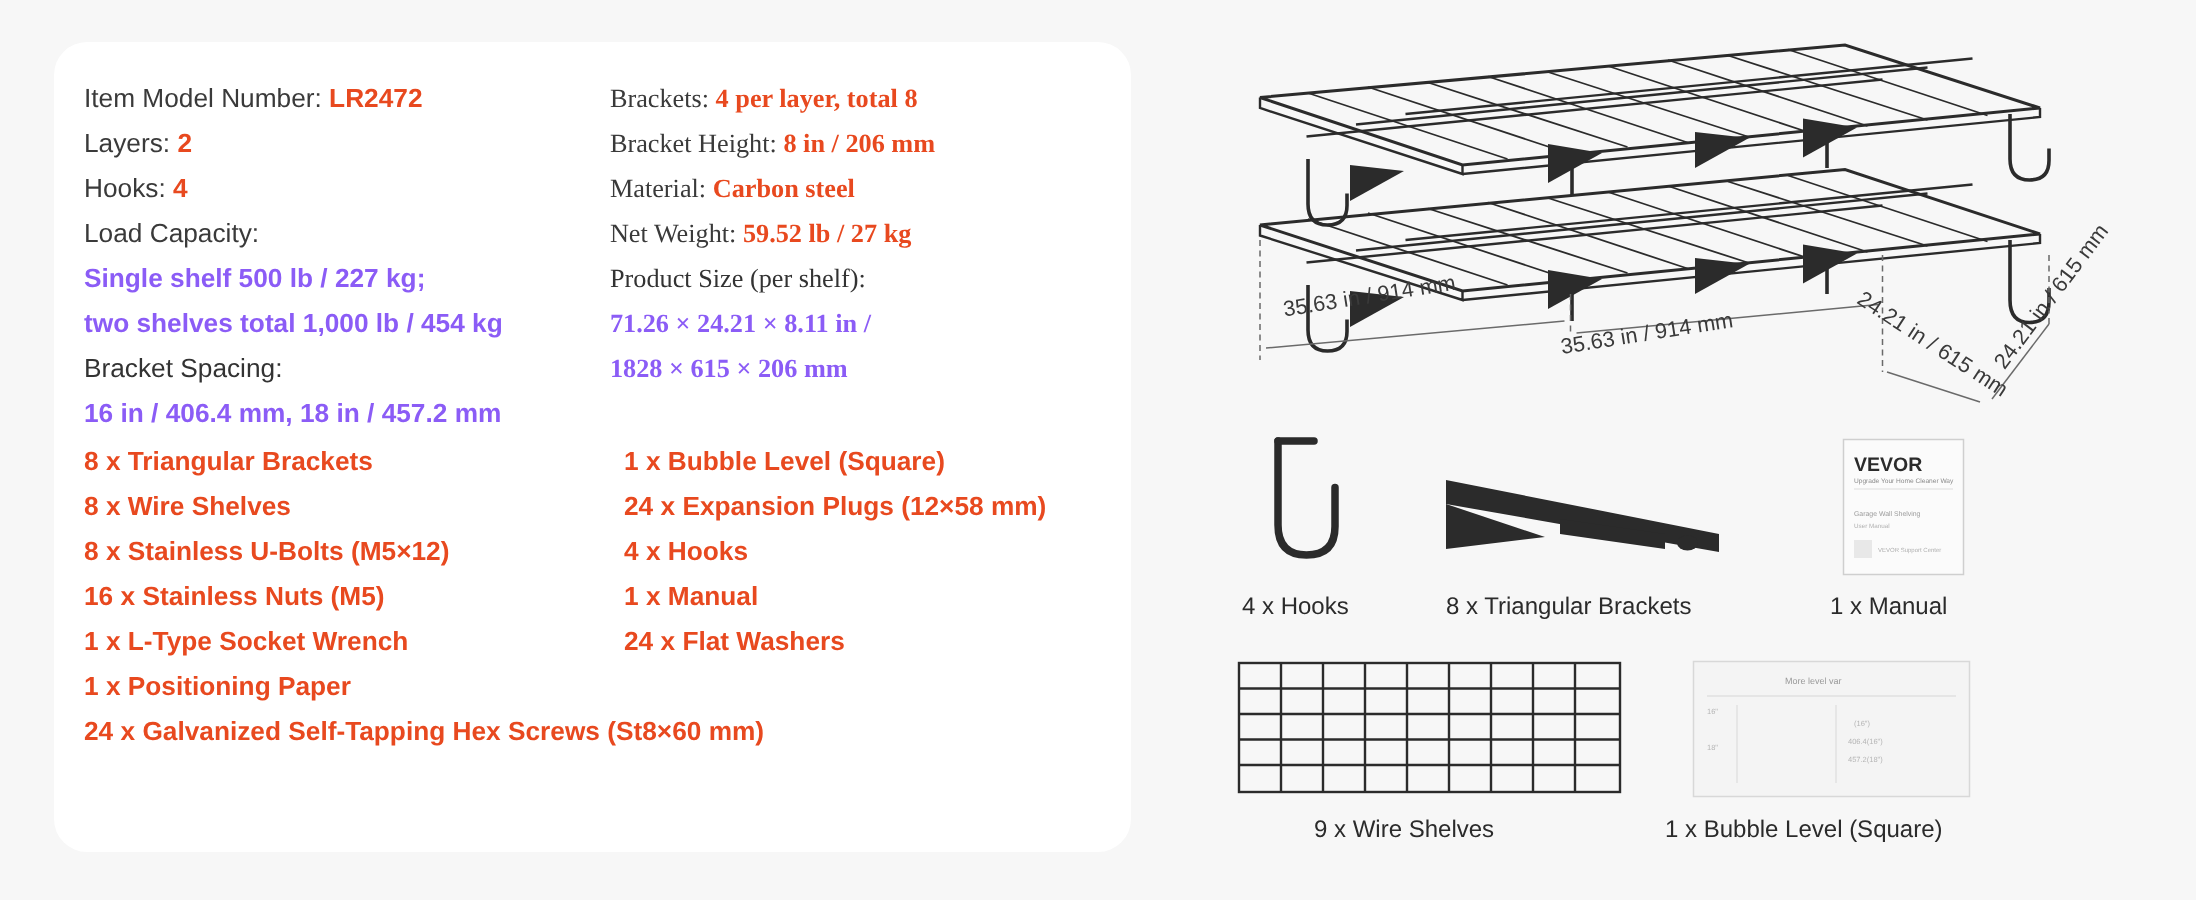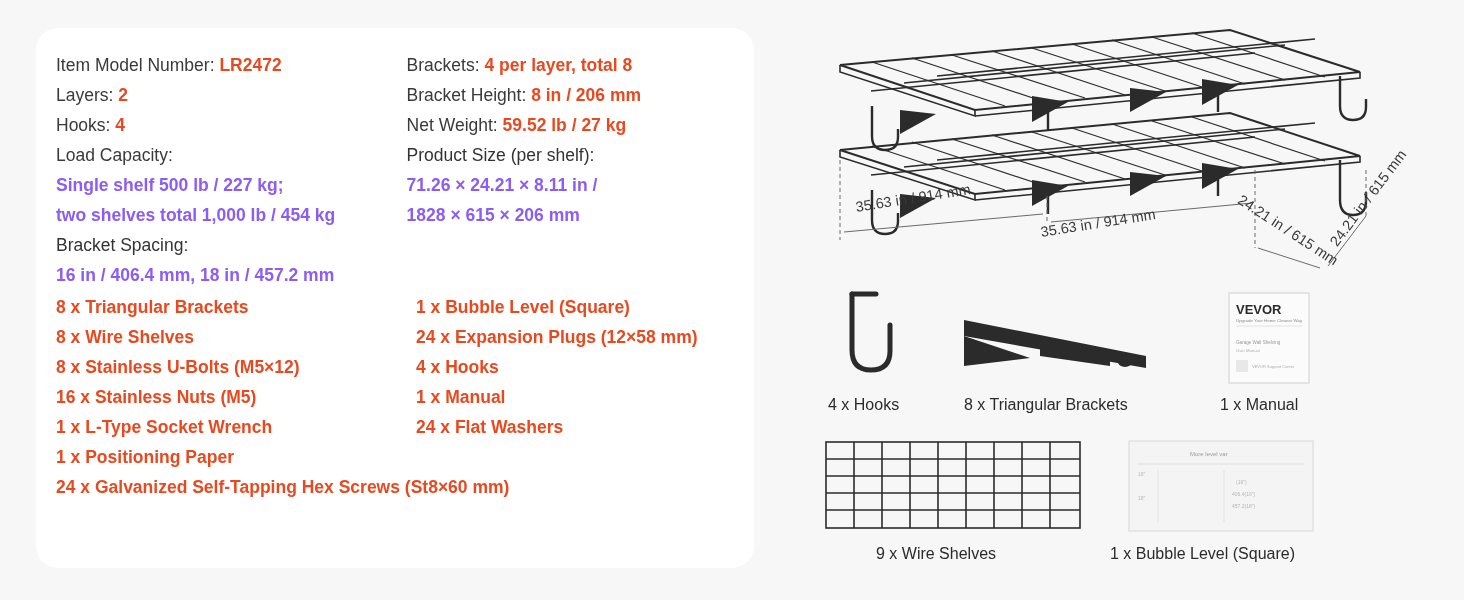--- a/index.html
+++ b/index.html
@@ -29,21 +29,21 @@
     background: #ffffff;
     border-radius: 22px;
     box-sizing: border-box;
     padding: 22px 26px 20px 20px;
   }
   .spec-cols {
     display: flex;
     gap: 0;
   }
   .spec-col-left { width: 360px; }
-  .spec-col-right { width: 330px; }
+  .spec-col-right { width: 330px; font-family: Liberation Serif, serif; }
 
   .line {
     font-size: 17.5px;
     line-height: 30px;
     color: #333333;
     white-space: nowrap;
   }
   .lbl { color: #3a3a3a; }
   .val { color: #e8491f; font-weight: bold; }
   .val-line {
@@ -141,20 +141,24 @@
       </div>
 
       <div class="spec-col-right">
         <div class="line">
           <span class="lbl">Brackets:</span>
           <span class="val">4 per layer, total 8</span>
         </div>
         <div class="line">
           <span class="lbl">Bracket Height:</span>
           <span class="val">8 in / 206 mm</span>
+        </div>
+        <div class="line">
+          <span class="lbl">Material:</span>
+          <span class="val">Carbon steel</span>
         </div>
         <div class="line">
           <span class="lbl">Net Weight:</span>
           <span class="val">59.52 lb / 27 kg</span>
         </div>
         <div class="line">Product Size (per shelf):</div>
         <div class="val-line">71.26 × 24.21 × 8.11 in /</div>
         <div class="val-line">1828 × 615 × 206 mm</div>
       </div>
     </div>

